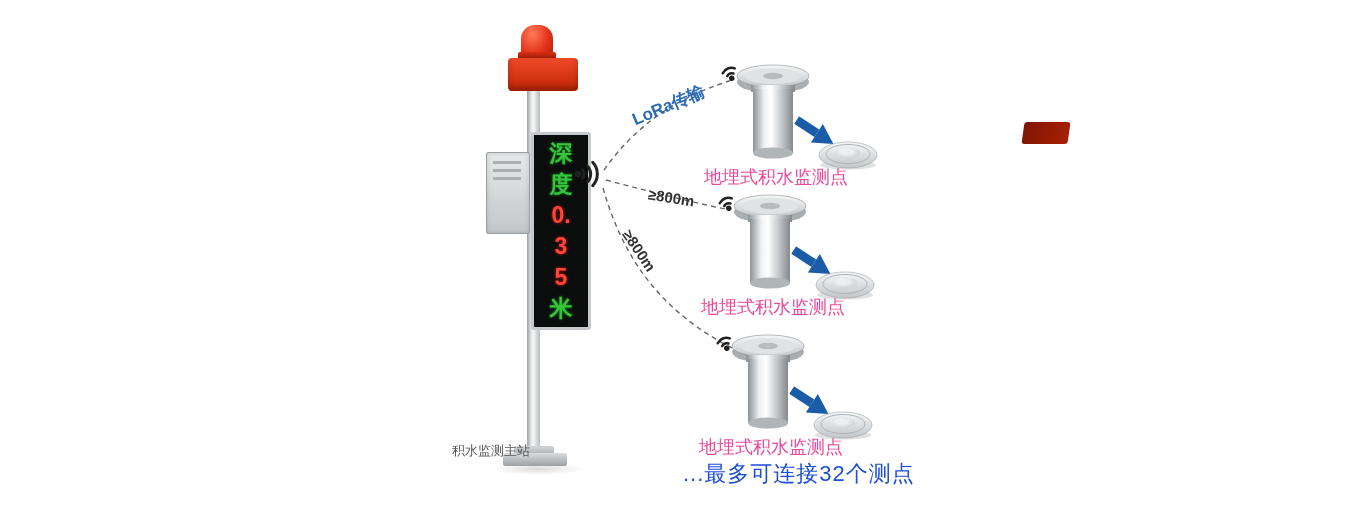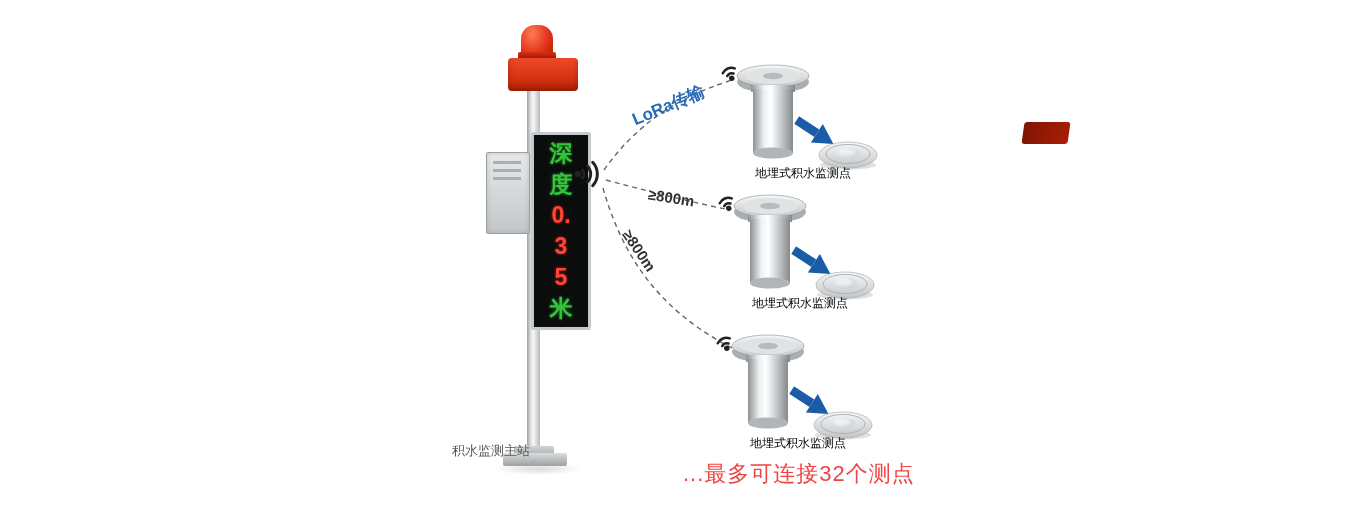--- a/index.html
+++ b/index.html
@@ -48,25 +48,25 @@
 
   
   .sg{position:absolute;width:250px;height:150px;}
   .sg1{left:705px;top:55px;}
   .sg2{left:702px;top:185px;}
   .sg3{left:700px;top:325px;}
   .sg .wifi{position:absolute;left:8px;top:0;width:30px;height:28px;transform:rotate(-22deg);}
   .sg .cyl{position:absolute;left:30px;top:8px;width:76px;height:100px;}
   .sg .arrow{position:absolute;left:88px;top:64px;width:44px;height:26px;transform:rotate(33deg);}
   .sg .disc{position:absolute;left:112px;top:84px;width:62px;height:32px;}
-  .sensor-label{position:absolute;left:-4px;top:110px;width:150px;text-align:right;
-    font-size:12px;color:#000000;white-space:nowrap;}
-
-  
-  .footer-note{position:absolute;left:683px;top:459px;font-size:22px;color:#ef4444;letter-spacing:1px;}
+  .sensor-label{position:absolute;left:-4px;top:110px;width:150px;text-align:center;
+    font-size:18px;color:#ec4899;white-space:nowrap;}
+
+  
+  .footer-note{position:absolute;left:683px;top:459px;font-size:22px;color:#1d4ed8;letter-spacing:1px;}
 </style>
 </head>
 <body>
 
 <div class="canvas">
 
   <svg width="0" height="0" style="position:absolute">
     <defs>
       <linearGradient id="metalV" x1="0" y1="0" x2="1" y2="0">
         <stop offset="0" stop-color="#8d9295"></stop>

